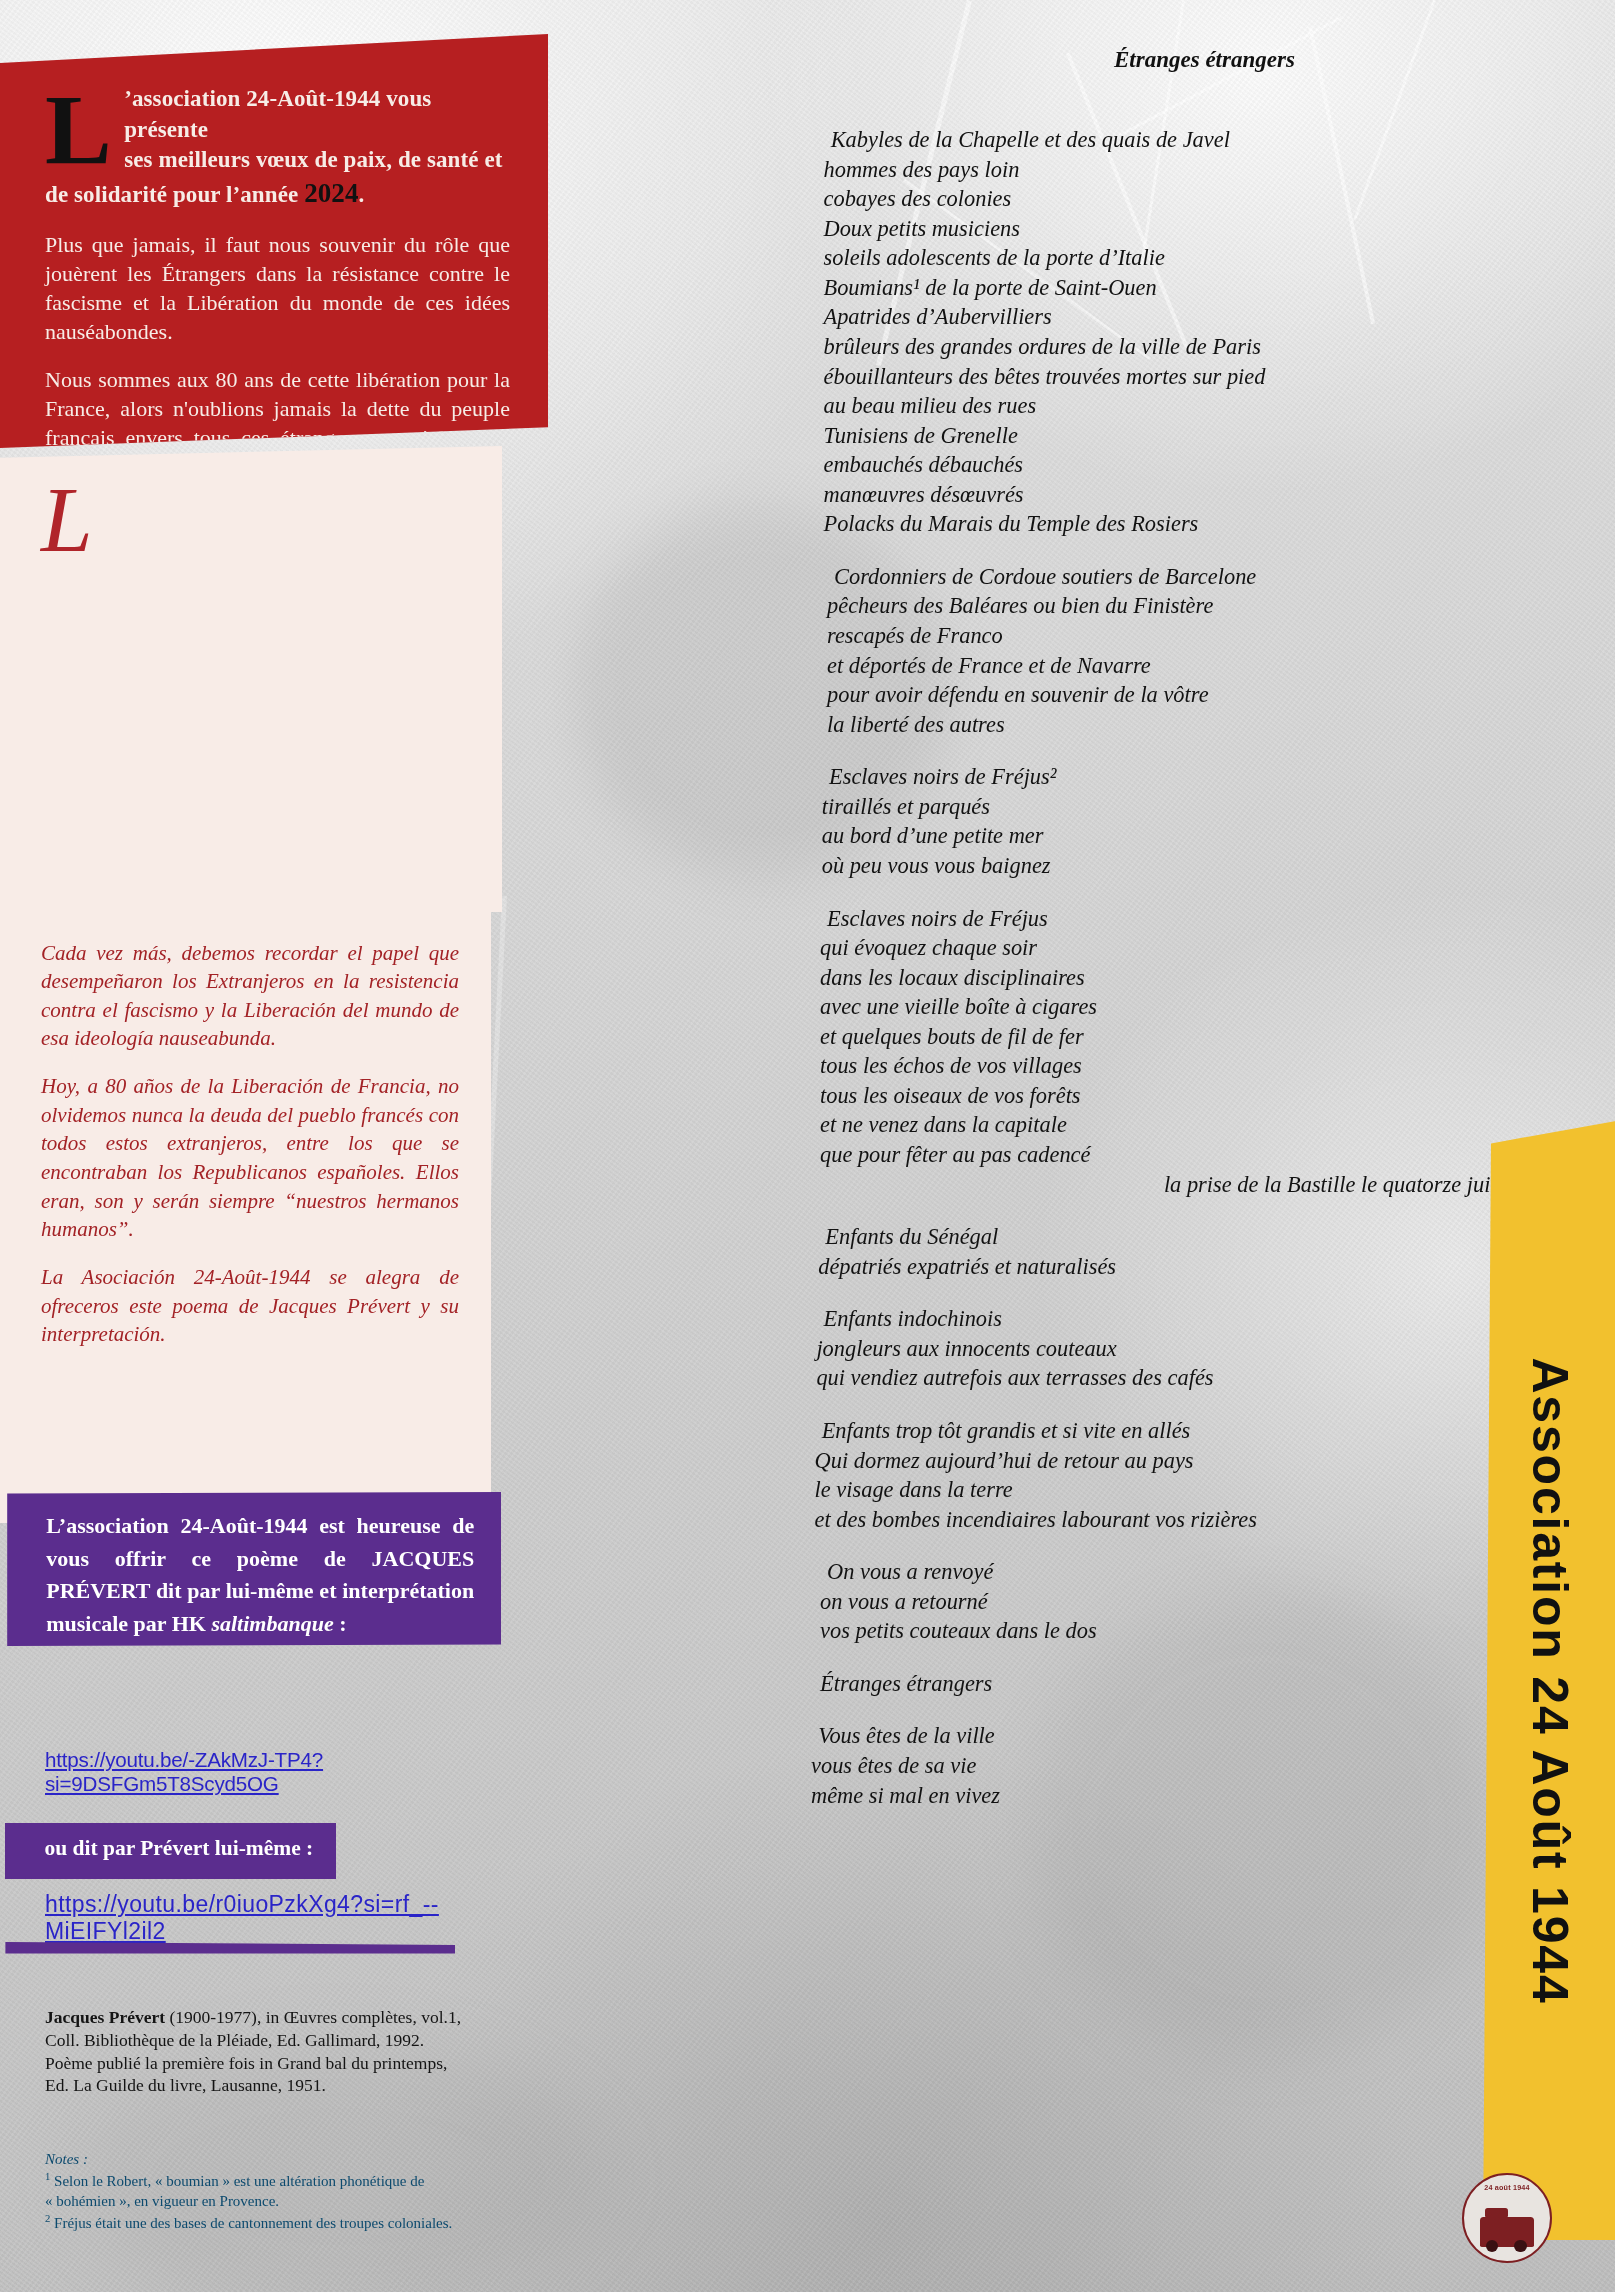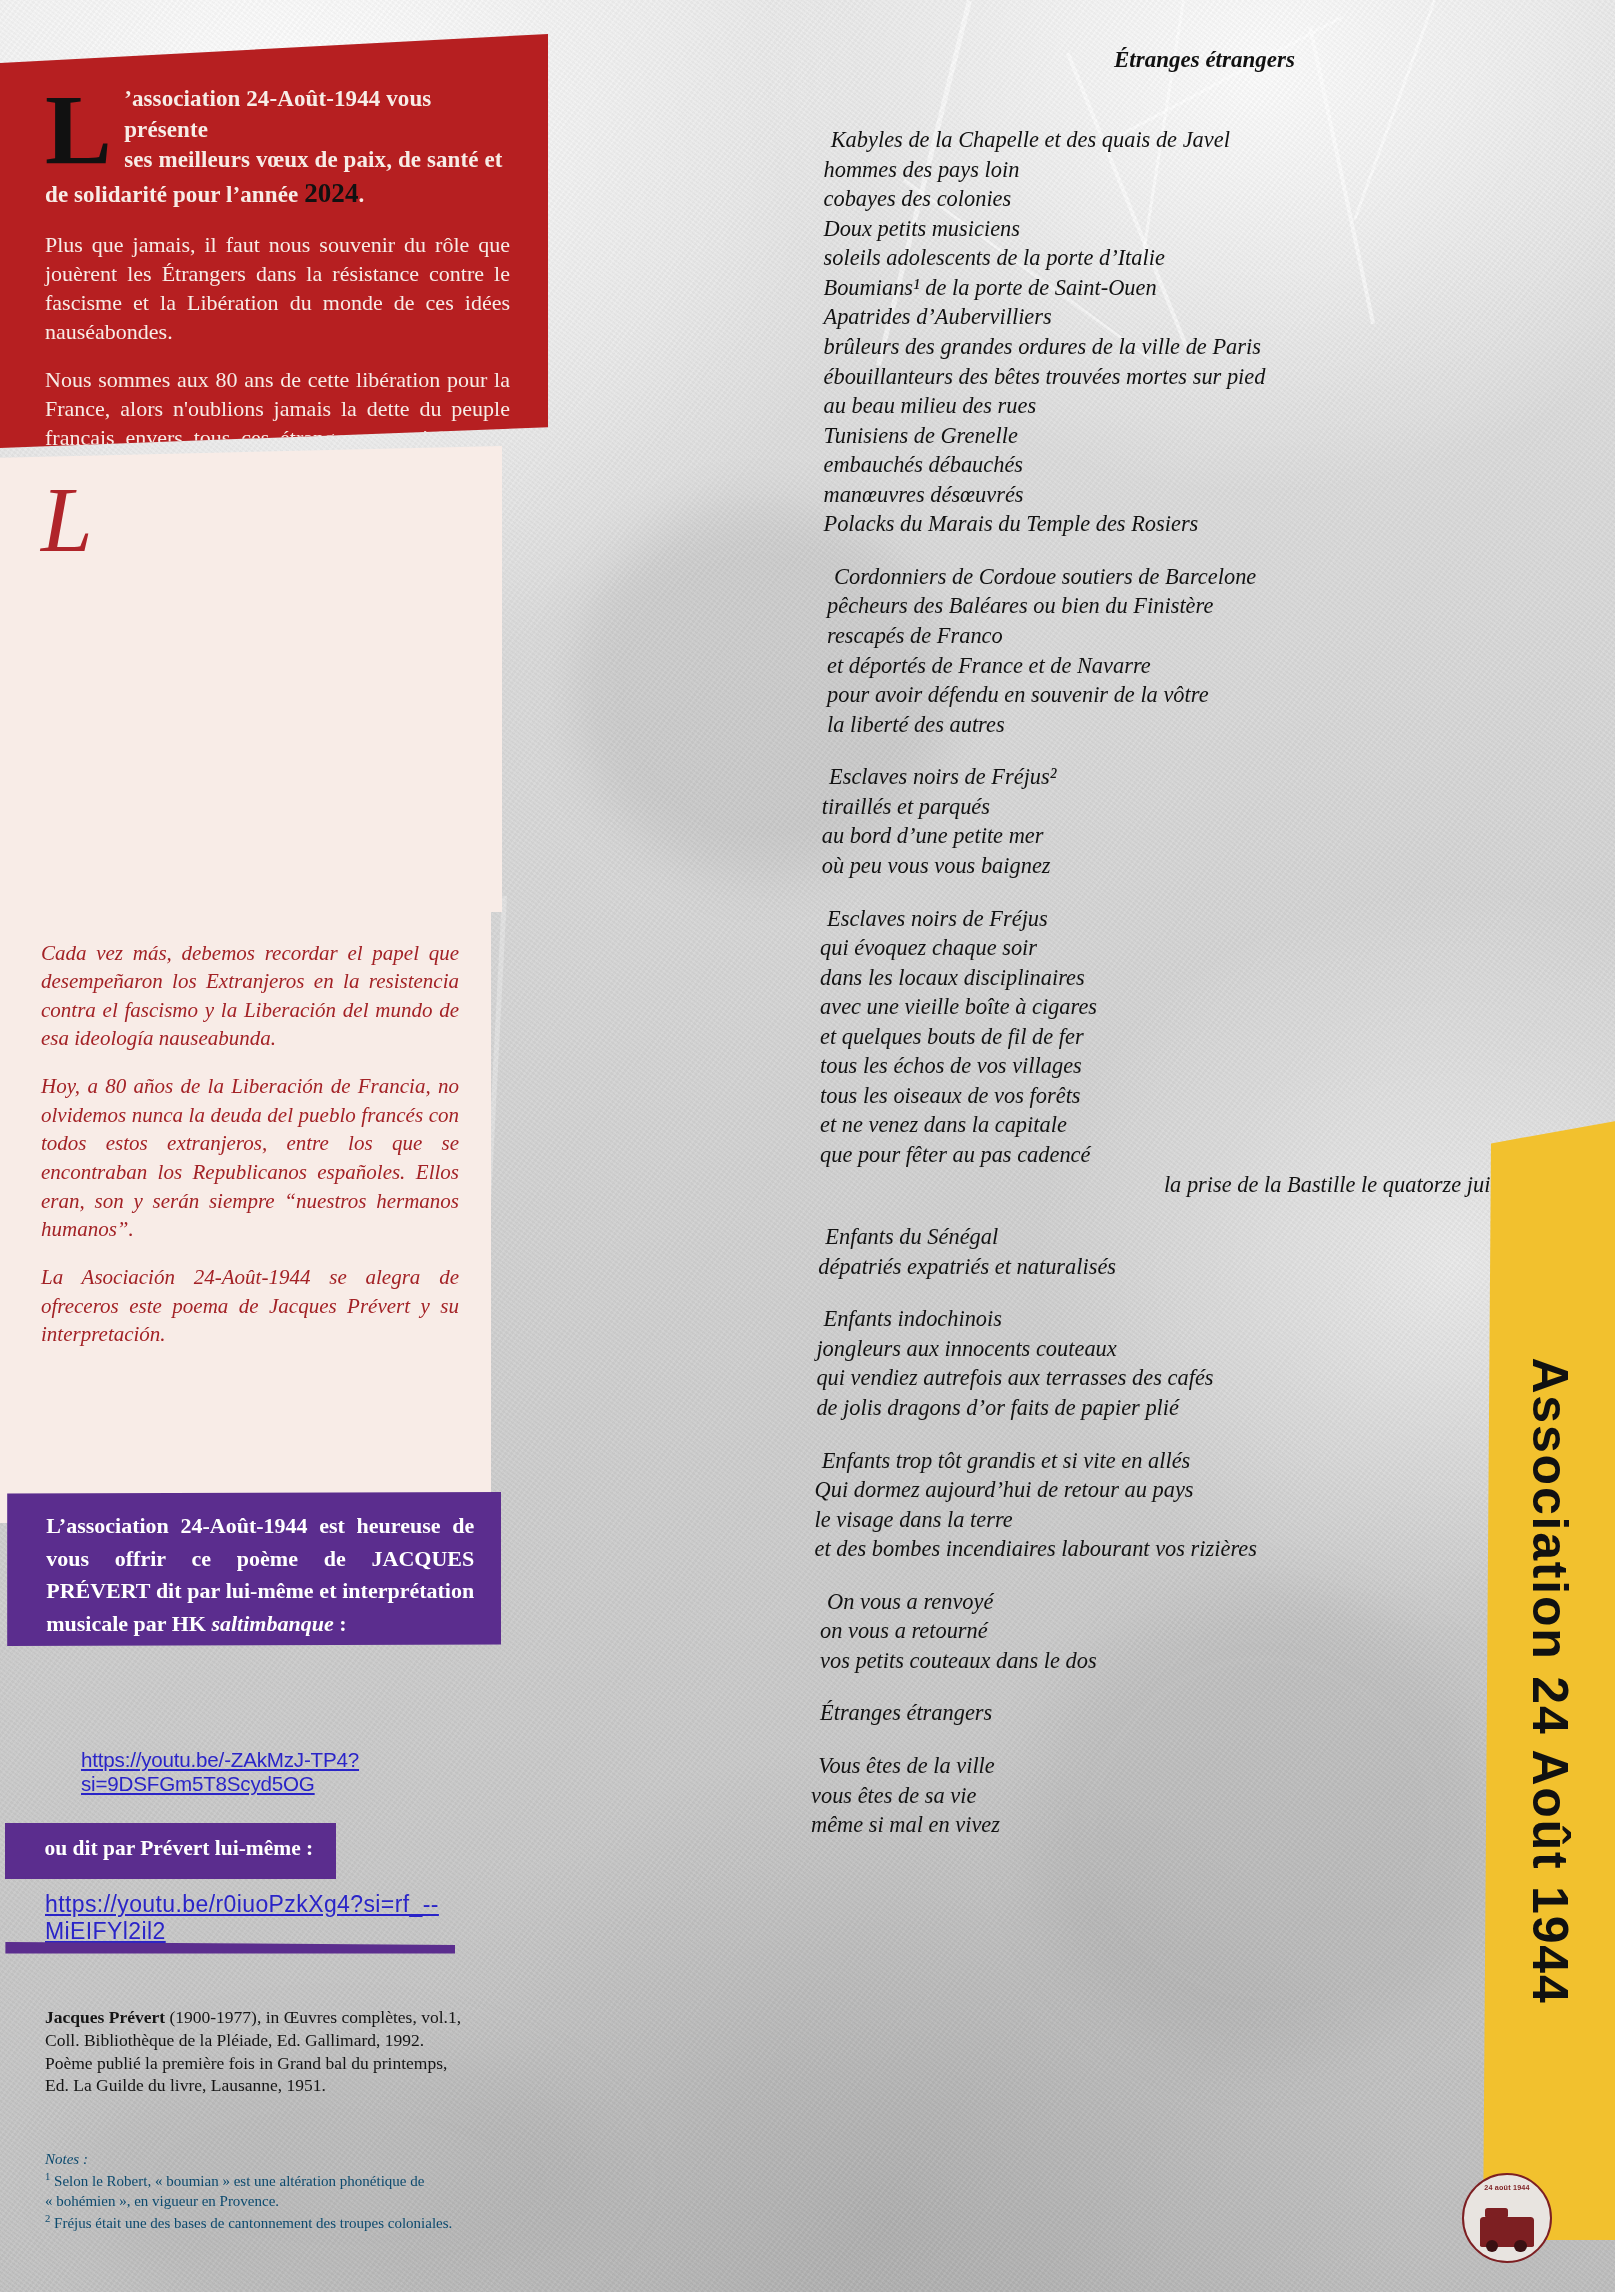--- a/index.html
+++ b/index.html
@@ -85,21 +85,21 @@
     clip-path:polygon(0 1%,100% 0,100% 99%,0 100%);
   }
   .purple1 .p-in{padding:18px 27px 0 39px;color:#fff;font-weight:700;font-size:22px;line-height:1.48;text-align:justify;}
   .purple1 .p-in .ital{font-style:italic;font-weight:700;}
 
   .link-row{
     position:absolute;left:45px;width:484px;color:#2a24c8;
     font-family:"Liberation Sans", sans-serif;
     text-decoration:underline;
   }
-  #link1{top:1748px;font-size:20.6px;letter-spacing:-0.2px;margin-left:36px;}
+  #link1{top:1748px;font-size:20.6px;letter-spacing:-0.2px;}
   #link2{top:1891px;font-size:23px;letter-spacing:0.4px;}
 
   .purple2{
     position:absolute;left:5.4px;top:1823px;width:331px;height:56px;
     background:#5b2d8e;z-index:4;
   }
   .purple2 .p-in{padding:12.5px 0 0 39px;color:#fff;font-weight:700;font-size:21.5px;}
 
   .purple-bar{
     position:absolute;left:5.4px;top:1942px;width:450px;height:11.6px;
@@ -240,21 +240,20 @@
       <div class="line" style="padding-left: 9px; text-align: right;">la prise de la Bastille le quatorze juillet</div>
     </div>
     <div class="stanza">
       <div class="line" style="padding-left: 14.3px;">Enfants du Sénégal</div>
       <div class="line" style="padding-left: 7.2px;">dépatriés expatriés et naturalisés</div>
     </div>
     <div class="stanza">
       <div class="line" style="padding-left: 12.5px;">Enfants indochinois</div>
       <div class="line" style="padding-left: 5.4px;">jongleurs aux innocents couteaux</div>
       <div class="line" style="padding-left: 5.4px;">qui vendiez autrefois aux terrasses des cafés</div>
-      <div class="line" style="padding-left: 5.4px;">de jolis dragons d’or faits de papier plié</div>
     </div>
     <div class="stanza">
       <div class="line" style="padding-left: 10.7px;">Enfants trop tôt grandis et si vite en allés</div>
       <div class="line" style="padding-left: 3.6px;">Qui dormez aujourd’hui de retour au pays</div>
       <div class="line" style="padding-left: 3.6px;">le visage dans la terre</div>
       <div class="line" style="padding-left: 3.6px;">et des bombes incendiaires labourant vos rizières</div>
     </div>
     <div class="stanza">
       <div class="line" style="padding-left: 16px;">On vous a renvoyé</div>
       <div class="line" style="padding-left: 9px;">on vous a retourné</div>

